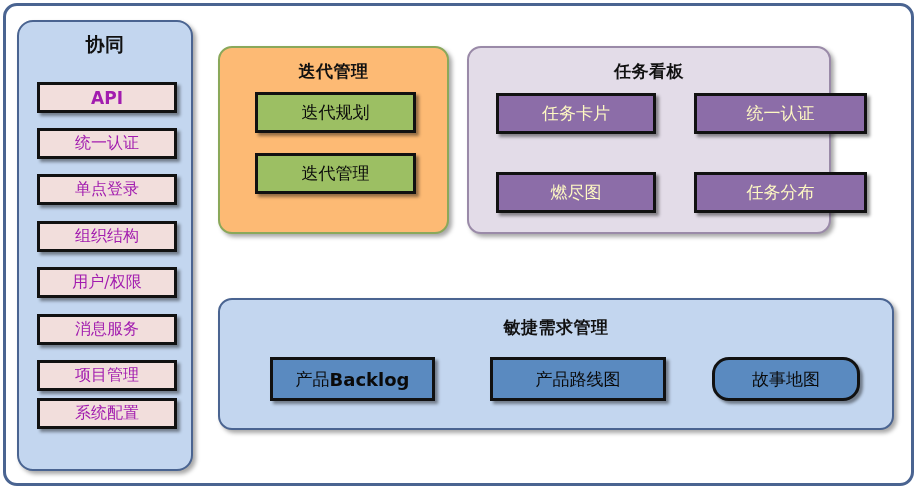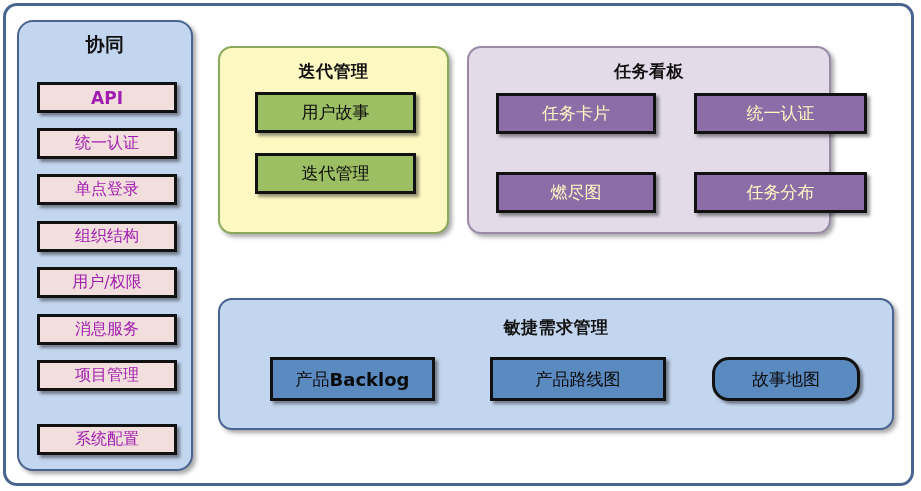--- a/index.html
+++ b/index.html
@@ -87,21 +87,21 @@
     font-weight: bold;
     font-size: 17px;
   }
 
   
   #iteration-panel {
     left: 218px;
     top: 46px;
     width: 231px;
     height: 188px;
-    background: #fef9c3;
+    background: #fdba74;
     border: 2px solid #8aa85a;
     border-radius: 14px;
     padding-left: 8px;
   }
   #iteration-panel .panel-title {
     top: 12px;
     font-size: 17px;
   }
   .green-box {
     position: absolute;
@@ -191,27 +191,27 @@
   <div class="panel" id="sidebar-panel">
     <div class="panel-title">协同</div>
 
     <div class="sidebar-item latin" style="top:60px;">API</div>
     <div class="sidebar-item" style="top:106px;">统一认证</div>
     <div class="sidebar-item" style="top:152px;">单点登录</div>
     <div class="sidebar-item" style="top:199px;">组织结构</div>
     <div class="sidebar-item" style="top:245px;">用户/权限</div>
     <div class="sidebar-item" style="top:292px;">消息服务</div>
     <div class="sidebar-item" style="top:338px;">项目管理</div>
-    <div class="sidebar-item" style="top:402px;text-align:right;">系统配置</div>
+    <div class="sidebar-item" style="top:376px;text-align:right;">系统配置</div>
   </div>
 
   <div class="panel" id="iteration-panel">
     <div class="panel-title">迭代管理</div>
 
-    <div class="green-box" style="left:35px; top:44px;  width:161px; height:41px;">用户故事</div>
+    <div class="green-box" style="left:35px; top:44px;  width:161px; height:41px;">迭代规划</div>
     <div class="green-box" style="left:35px; top:105px; width:161px; height:41px;">迭代管理</div>
   </div>
 
   <div class="panel" id="taskboard-panel">
     <div class="panel-title">任务看板</div>
 
     <div class="purple-box" style="left:27px;  top:45px;  width:160px; height:41px;">任务卡片</div>
     <div class="purple-box" style="left:225px; top:45px;  width:173px; height:41px;">统一认证</div>
     <div class="purple-box" style="left:27px;  top:124px; width:160px; height:41px;">燃尽图</div>
     <div class="purple-box" style="left:225px; top:124px; width:173px; height:41px;">任务分布</div>

